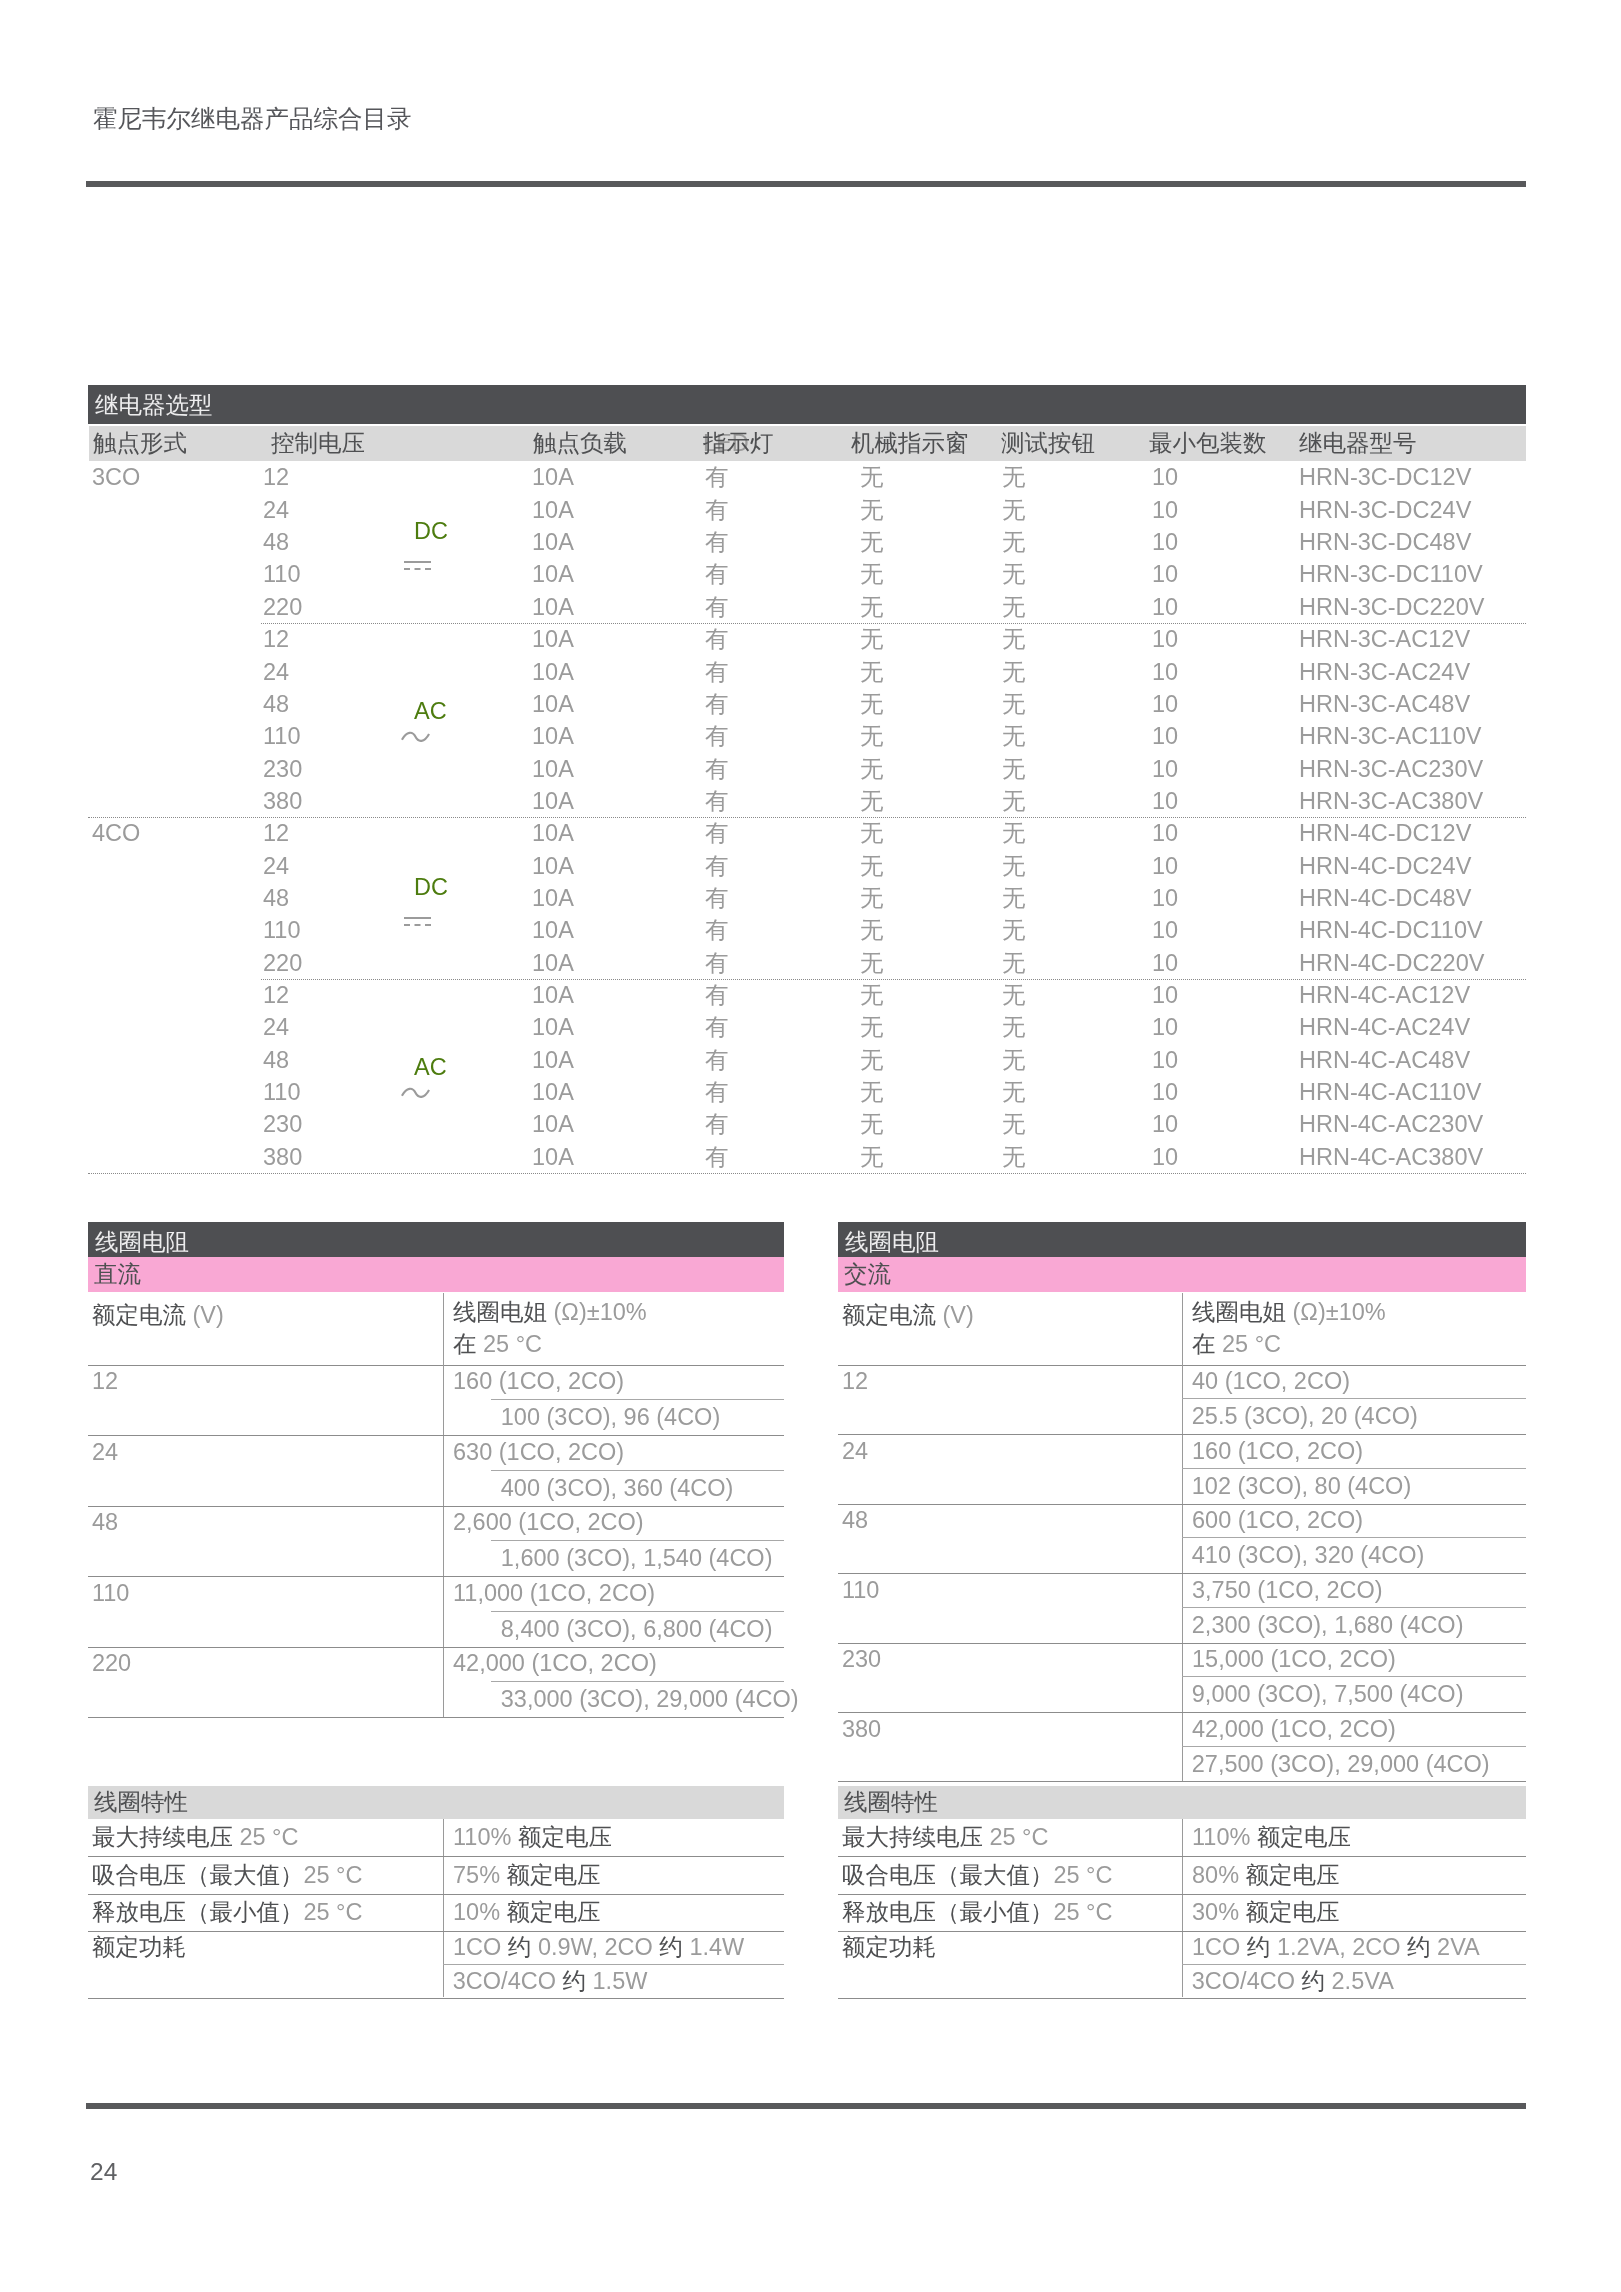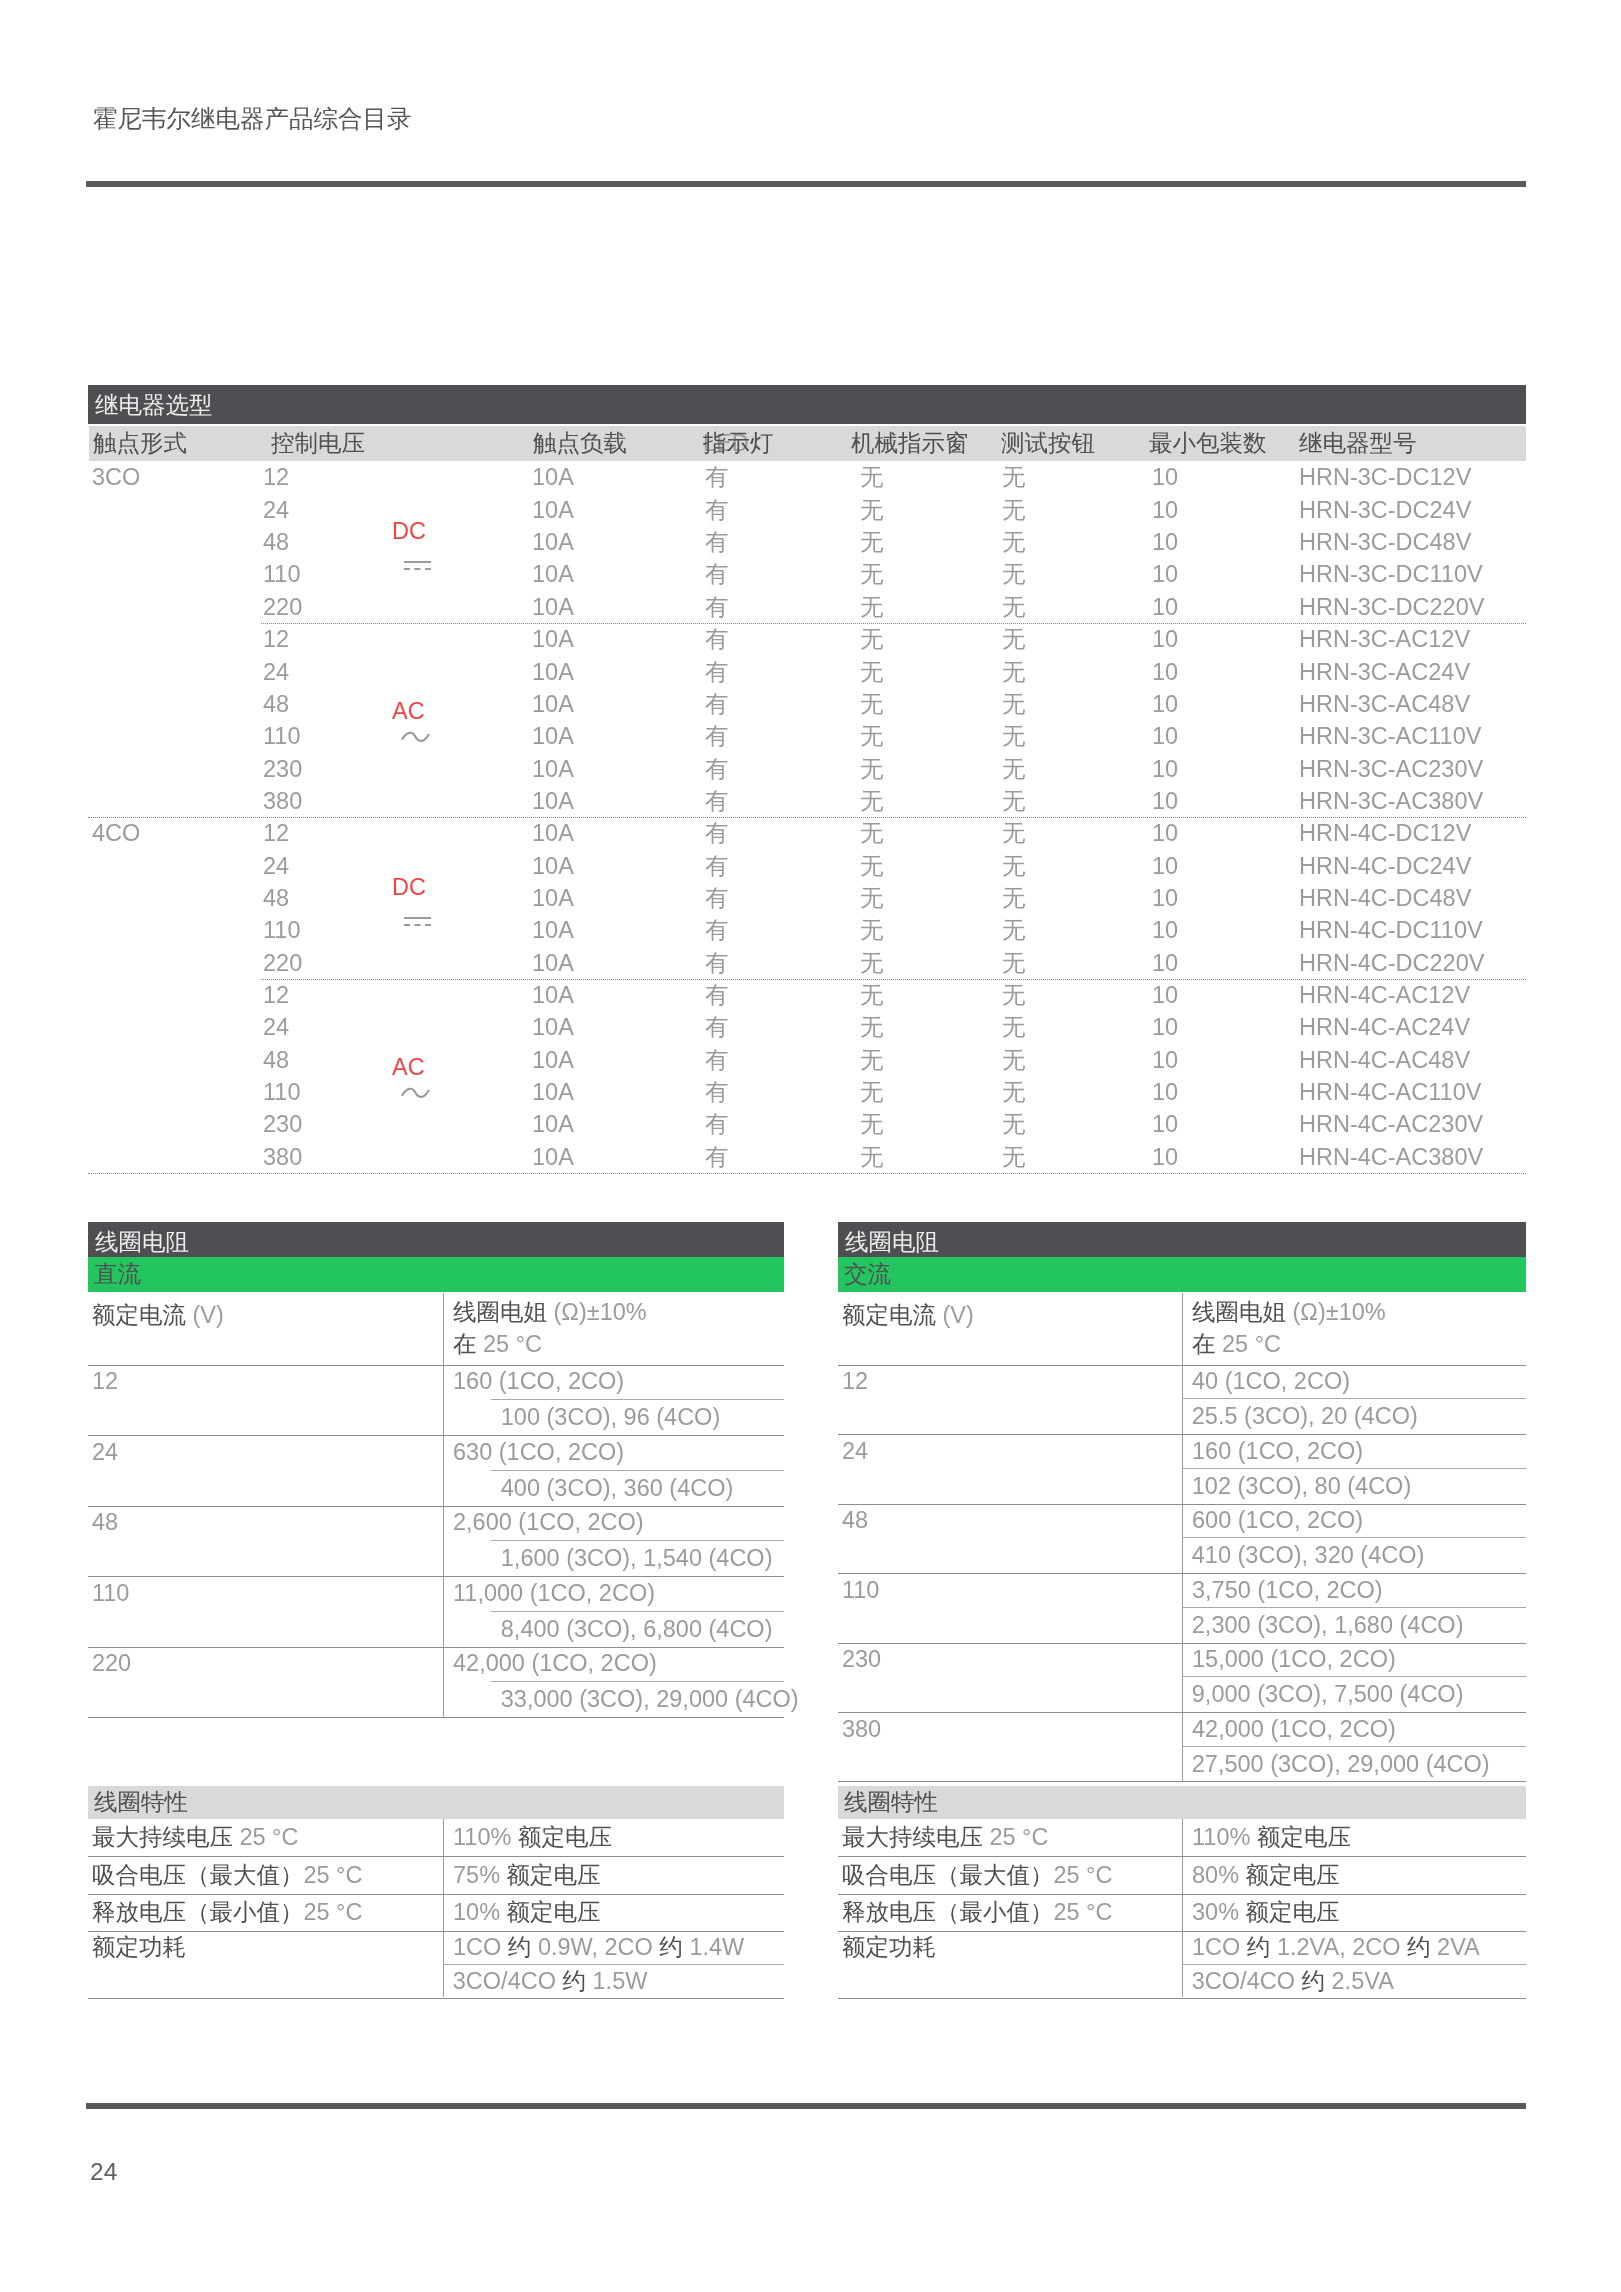--- a/index.html
+++ b/index.html
@@ -17,31 +17,31 @@
             font-size:23.5px;line-height:35px;color:#4f5052;}
   .headband span{position:absolute;white-space:nowrap;}
   .hc1{left:3.9px}.hc2{left:182px}.hc3{left:444px}.hc4{left:614px}.hc5{left:762px}
   .hc6{left:912px}.hc7{left:1060px}.hc8{left:1210px}
   .latin-light{color:#9b9b9b;}
   .trow{position:absolute;left:0;right:0;height:32px;font-size:23.5px;line-height:32px;color:#9b9b9b;}
   .trow span{position:absolute;white-space:nowrap;}
   .cF{left:3.9px}.cV{left:175px}.cA{left:444px}.cL{left:617px}.cM{left:772px}
   .cT{left:914px}.cP{left:1064px}.cMo{left:1211px}
   .dotted{position:absolute;right:0;border-top:1px dotted #8a8a8a;height:0;}
-  .gsym{position:absolute;left:304px;font-size:23.5px;color:#ef4444;line-height:32px;}
+  .gsym{position:absolute;left:326px;font-size:23.5px;color:#4d7c0f;line-height:32px;}
   .dcicon{position:absolute;left:316px;width:26.5px;}
   .dcicon .solid{height:0;border-top:2px solid #9b9b9b;}
   .dcicon .dash{height:0;margin-top:4.9px;border-top:2px dashed #9b9b9b;}
   .wave{position:absolute;left:312px;}
 
   
   .coil{position:absolute;top:1222px;}
   .coil.left{left:88px;width:696px;}
   .coil.right{left:838px;width:688px;}
-  .subband{position:absolute;left:0;right:0;top:35px;height:35px;background:#22c55e;
+  .subband{position:absolute;left:0;right:0;top:35px;height:35px;background:#f9a8d4;
            color:#4f5052;font-size:23.5px;line-height:35px;padding-left:5.9px;box-sizing:border-box;}
   .chead{position:absolute;left:0;right:0;top:71px;height:72px;border-bottom:1px solid #8c8c8c;
          font-size:23.5px;color:#4f5052;}
   .chead .hL{position:absolute;left:3.9px;top:5.9px;white-space:nowrap;}
   .chead .hR{position:absolute;top:2.9px;line-height:32px;white-space:nowrap;}
   .coil.left .hR,.char.left .vR{left:365px;}
   .coil.right .hR,.char.right .vR{left:354px;}
   .vdiv{position:absolute;width:1px;background:#9a9a9a;}
   .cg{position:absolute;left:0;right:0;border-bottom:1px solid #8c8c8c;font-size:23.5px;color:#9b9b9b;}
   .cg .gv{position:absolute;left:3.9px;top:0;line-height:35px;white-space:nowrap;}

